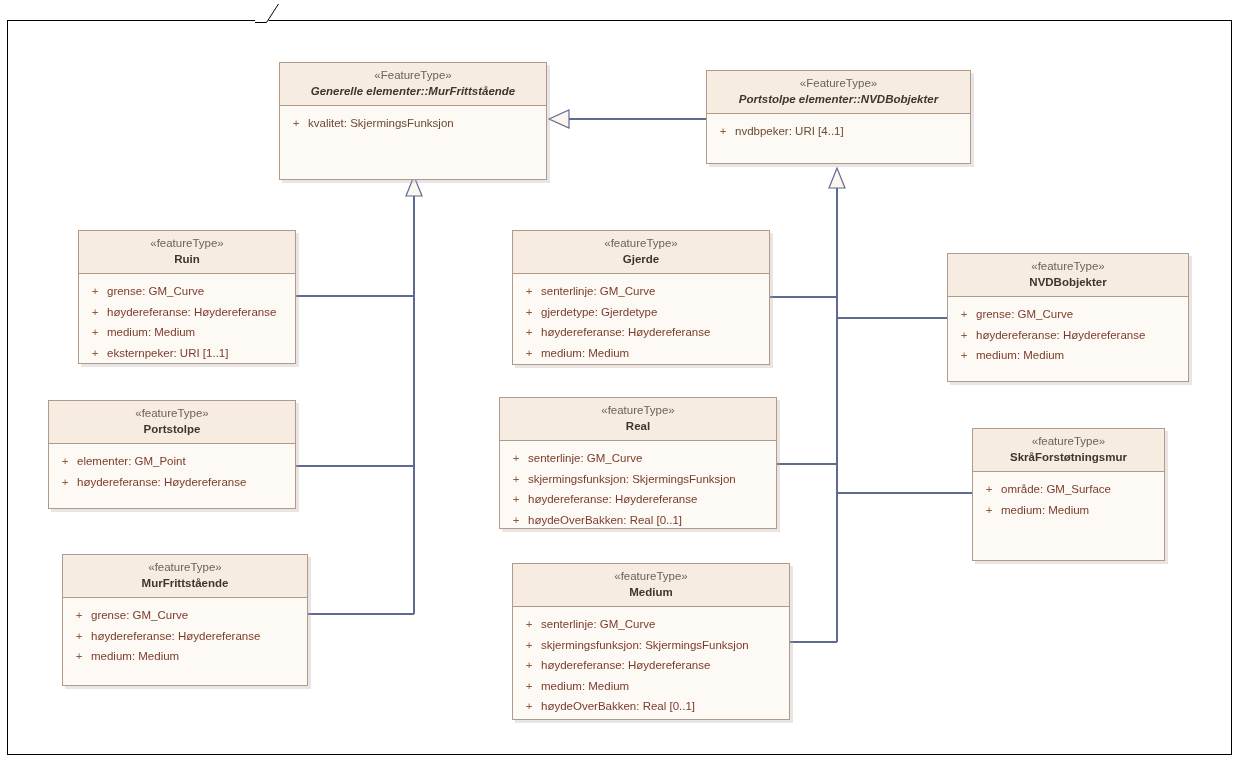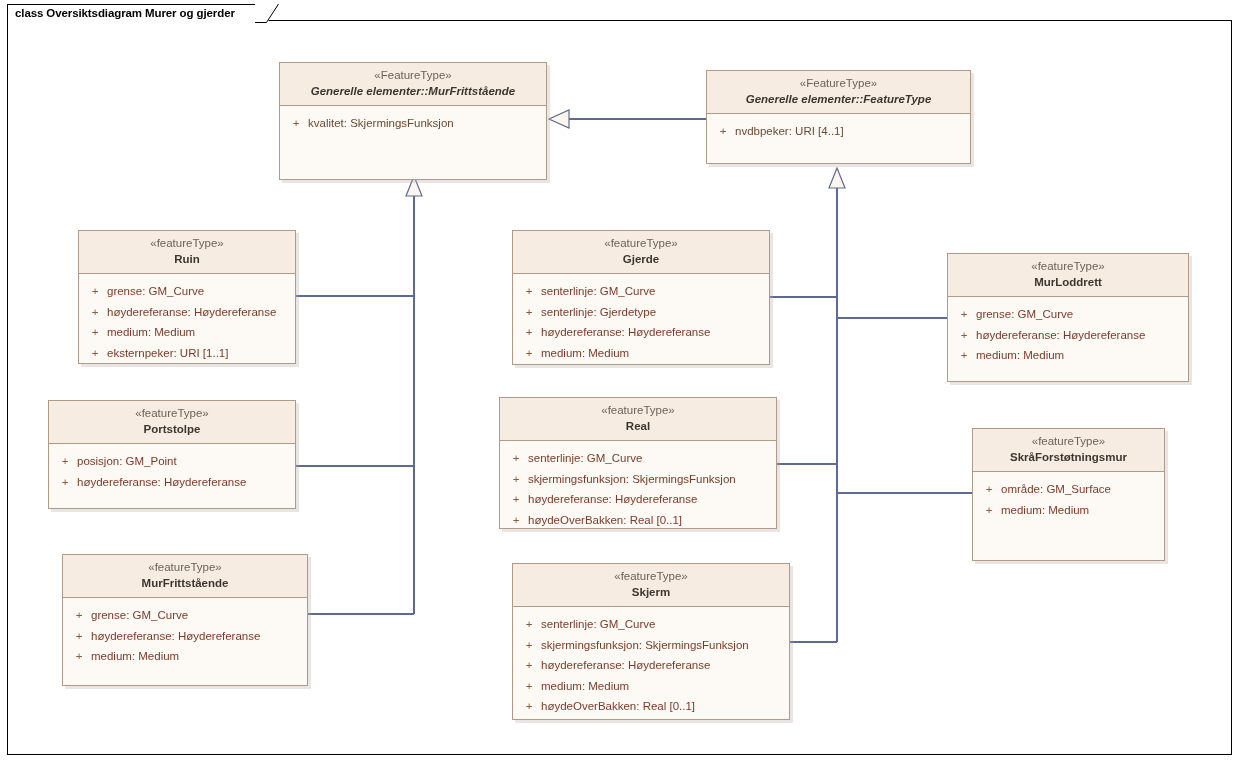--- a/index.html
+++ b/index.html
@@ -148,23 +148,20 @@
     color: #6b4a33;
   }
 </style>
 </head>
 <body>
 
 <div id="canvas">
 
   <div id="frame"></div>
 
-  <div id="title-tab">
-    <span class="tab-text">class Oversiktsdiagram Murer og gjerder</span>
-  </div>
   <div id="tab-slant">
     <svg width="24" height="19" viewBox="0 0 24 19">
       <polygon points="0,0 24,0 24,1 12,19 0,19" fill="#ffffff" stroke="none"></polygon>
       <line x1="23.5" y1="0" x2="11.5" y2="18.5" stroke="#000000" stroke-width="1"></line>
       <line x1="0" y1="18.5" x2="11.5" y2="18.5" stroke="#000000" stroke-width="1"></line>
     </svg>
   </div>
 
   <svg id="wires" viewBox="0 0 1240 763">
 
@@ -201,21 +198,21 @@
       <div class="attr">
         <span class="vis">+</span>
         <span class="sig">kvalitet: SkjermingsFunksjon</span>
       </div>
     </div>
   </div>
 
   <div class="uml-class top-box" style="left:706px; top:70px; width:265px; height:94px;">
     <div class="uml-head">
       <span class="stereotype">«FeatureType»</span>
-      <span class="cls-name italic">Generelle elementer::FeatureType</span>
+      <span class="cls-name italic">Portstolpe elementer::NVDBobjekter</span>
     </div>
     <div class="uml-body" style="height:34px;">
       <div class="attr">
         <span class="vis">+</span>
         <span class="sig">nvdbpeker: URI [4..1]</span>
       </div>
     </div>
   </div>
 
   <div class="uml-class" style="left:78px; top:230px; width:218px; height:134px;">
@@ -244,21 +241,21 @@
   </div>
 
   <div class="uml-class" style="left:48px; top:400px; width:248px; height:109px;">
     <div class="uml-head">
       <span class="stereotype">«featureType»</span>
       <span class="cls-name">Portstolpe</span>
     </div>
     <div class="uml-body" style="height:58px;">
       <div class="attr">
         <span class="vis">+</span>
-        <span class="sig">posisjon: GM_Point</span>
+        <span class="sig">elementer: GM_Point</span>
       </div>
       <div class="attr">
         <span class="vis">+</span>
         <span class="sig">høydereferanse: Høydereferanse</span>
       </div>
     </div>
   </div>
 
   <div class="uml-class" style="left:62px; top:554px; width:246px; height:132px;">
     <div class="uml-head">
@@ -286,21 +283,21 @@
       <span class="stereotype">«featureType»</span>
       <span class="cls-name">Gjerde</span>
     </div>
     <div class="uml-body" style="height:84px;">
       <div class="attr">
         <span class="vis">+</span>
         <span class="sig">senterlinje: GM_Curve</span>
       </div>
       <div class="attr">
         <span class="vis">+</span>
-        <span class="sig">senterlinje: Gjerdetype</span>
+        <span class="sig">gjerdetype: Gjerdetype</span>
       </div>
       <div class="attr">
         <span class="vis">+</span>
         <span class="sig">høydereferanse: Høydereferanse</span>
       </div>
       <div class="attr">
         <span class="vis">+</span>
         <span class="sig">medium: Medium</span>
       </div>
     </div>
@@ -327,21 +324,21 @@
       <div class="attr">
         <span class="vis">+</span>
         <span class="sig">høydeOverBakken: Real [0..1]</span>
       </div>
     </div>
   </div>
 
   <div class="uml-class" style="left:512px; top:563px; width:278px; height:157px;">
     <div class="uml-head">
       <span class="stereotype">«featureType»</span>
-      <span class="cls-name">Skjerm</span>
+      <span class="cls-name">Medium</span>
     </div>
     <div class="uml-body" style="height:106px;">
       <div class="attr">
         <span class="vis">+</span>
         <span class="sig">senterlinje: GM_Curve</span>
       </div>
       <div class="attr">
         <span class="vis">+</span>
         <span class="sig">skjermingsfunksjon: SkjermingsFunksjon</span>
       </div>
@@ -356,21 +353,21 @@
       <div class="attr">
         <span class="vis">+</span>
         <span class="sig">høydeOverBakken: Real [0..1]</span>
       </div>
     </div>
   </div>
 
   <div class="uml-class" style="left:947px; top:253px; width:242px; height:129px;">
     <div class="uml-head">
       <span class="stereotype">«featureType»</span>
-      <span class="cls-name">MurLoddrett</span>
+      <span class="cls-name">NVDBobjekter</span>
     </div>
     <div class="uml-body" style="height:78px;">
       <div class="attr">
         <span class="vis">+</span>
         <span class="sig">grense: GM_Curve</span>
       </div>
       <div class="attr">
         <span class="vis">+</span>
         <span class="sig">høydereferanse: Høydereferanse</span>
       </div>

